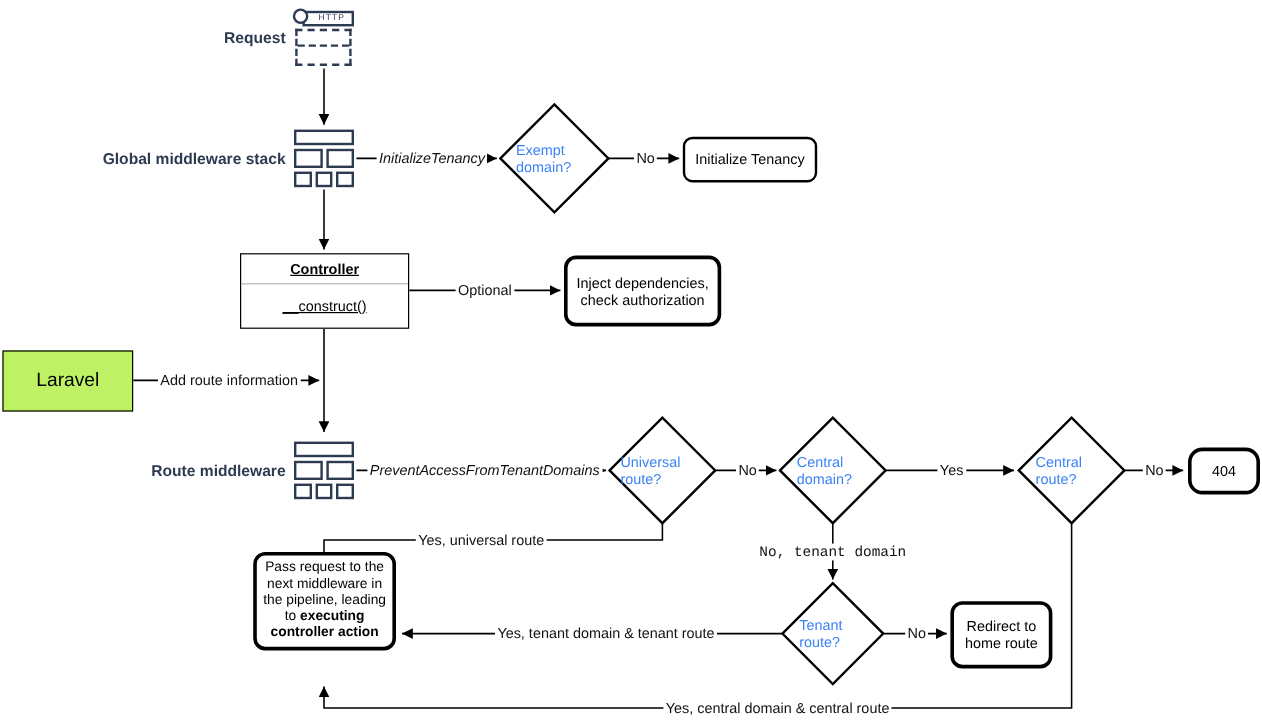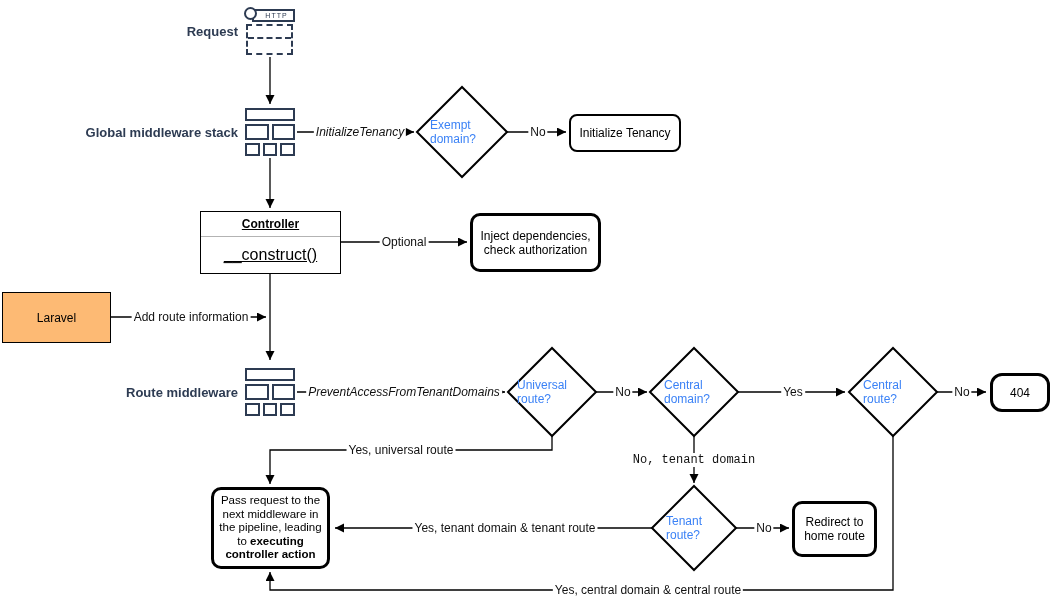--- a/index.html
+++ b/index.html
@@ -34,37 +34,37 @@
   .rounded-node {
     position: absolute; z-index: 2;
     background: #ffffff; border: 3px solid #000000; border-radius: 10px;
     display: flex; align-items: center; justify-content: center;
     text-align: center; font-size: 12px; line-height: 14px; color: #000000;
     padding: 2px 4px;
   }
   .rounded-node.thin { border-width: 2px; border-radius: 8px; }
   .plain-node {
     position: absolute; z-index: 2;
-    background: #fdba74; border: 1px solid #000000;
+    background: #bef264; border: 1px solid #000000;
     display: flex; align-items: center; justify-content: center;
-    text-align: center; font-size: 12px; color: #000000;
+    text-align: center; font-size: 16px; color: #000000;
   }
   
   .uml-box {
     position: absolute; z-index: 2;
     background: #ffffff; border: 1px solid #000000;
     display: flex; flex-direction: column; color: #000000;
   }
   .uml-head {
     height: 25px; display: flex; align-items: center; justify-content: center;
     font-weight: bold; font-size: 12px; border-bottom: 1px solid #b3b3b3;
   }
   .uml-body {
     flex: 1; display: flex; align-items: center; justify-content: center;
-    font-size: 16px;
+    font-size: 12px;
   }
 
   
   .diamond-label {
     position: absolute; z-index: 2;
     transform: translate(-50%, -50%);
     text-align: left; font-size: 12px; line-height: 14px; color: #3b82f6;
   }
 
   
@@ -184,21 +184,21 @@
   </div>
 
   <div class="rounded-node" style="left:470px; top:213px; width:131px; height:59px;">Inject dependencies, check authorization</div>
 
   <div class="plain-node" style="left:2px; top:292px; width:109px; height:51px;">Laravel</div>
 
   <div class="rounded-node" style="left:990px; top:373px; width:60px; height:39px; border-radius:12px;">404</div>
 
   <div class="rounded-node" style="left:792px; top:501px; width:85px; height:56px;">Redirect to home route</div>
 
-  <div class="rounded-node" style="left:211px; top:487px; width:119px; height:82px; font-size:11.5px; line-height:13.5px; padding:2px 3px;">
+  <div class="rounded-node" style="left:211px; top:460px; width:119px; height:82px; font-size:11.5px; line-height:13.5px; padding:2px 3px;">
     <div>
       <span>Pass request to the next middleware in the pipeline, leading to </span><span class="bold-part">executing controller action</span>
     </div>
   </div>
 
   <div class="diamond-label" style="left:462px; top:132px; width:64px;">Exempt domain?</div>
   <div class="diamond-label" style="left:552px; top:392px; width:70px;">Universal route?</div>
   <div class="diamond-label" style="left:694px; top:392px; width:60px;">Central domain?</div>
   <div class="diamond-label" style="left:893px; top:392px; width:60px;">Central route?</div>
   <div class="diamond-label" style="left:694px; top:528px; width:56px;">Tenant route?</div>

